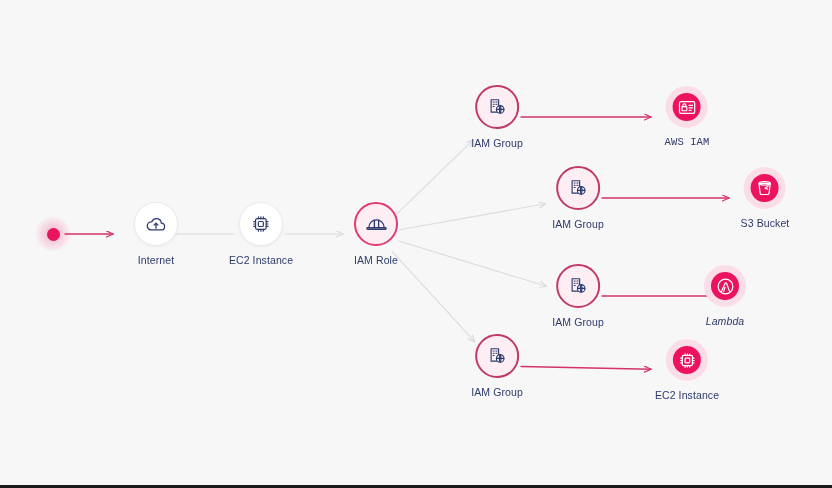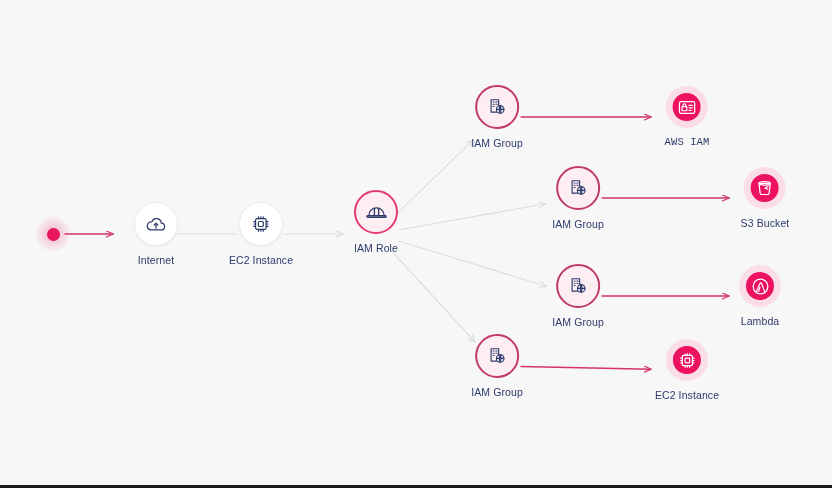--- a/index.html
+++ b/index.html
@@ -72,21 +72,21 @@
             <svg width="22" height="22" viewBox="0 0 24 24" fill="none" stroke="#2e3a6b" stroke-width="1.3" stroke-linecap="round" stroke-linejoin="round">
               <rect x="6.2" y="6.2" width="11.6" height="11.6" rx="1.6"></rect>
               <rect x="9.3" y="9.3" width="5.4" height="5.4" rx="1"></rect>
               <path d="M9.4 6.2V4.2M12 6.2V4.2M14.6 6.2V4.2M9.4 19.8v-2M12 19.8v-2M14.6 19.8v-2"></path>
               <path d="M6.2 9.4H4.2M6.2 12H4.2M6.2 14.6H4.2M19.8 9.4h-2M19.8 12h-2M19.8 14.6h-2"></path>
             </svg>
           </span>
         </div>
         <div class="label">EC2 Instance</div>
       </div>
-      <div class="node" style="left: 376px; top: 222px;">
+      <div class="node" style="left: 376px; top: 234px;">
         <div class="circle v-ring" style="width: 44px; height: 44px;">
           <span style="display: flex; align-items: center; justify-content: center; line-height: 0;">
             <svg width="23" height="23" viewBox="0 0 24 24" fill="none" stroke="#2e3a6b" stroke-width="1.4" stroke-linecap="round" stroke-linejoin="round">
               <path d="M4 15.2a8 8 0 0 1 16 0"></path>
               <path d="M2.9 15.2h18.2a.9.9 0 0 1 0 1.8H2.9a.9.9 0 0 1 0-1.8z"></path>
               <path d="M9.8 7.8v7.4M14.2 7.8v7.4"></path>
             </svg>
           </span>
         </div>
         <div class="label">IAM Role</div>
@@ -165,21 +165,21 @@
           <span style="display: flex; align-items: center; justify-content: center; line-height: 0;">
             <svg width="20" height="20" viewBox="0 0 24 24" fill="none" stroke="#ffffff" stroke-width="1.45" stroke-linecap="round" stroke-linejoin="round">
               <path d="M5.2 6.4h13.6l-1.5 12a1.6 1.6 0 0 1-1.6 1.4H8.3a1.6 1.6 0 0 1-1.6-1.4z"></path>
               <ellipse cx="12" cy="6.4" rx="6.8" ry="2.1"></ellipse>
               <path d="M16.3 9.6l-4 2.6 3.4 1.2"></path>
             </svg>
           </span>
         </div>
         <div class="label">S3 Bucket</div>
       </div>
-      <div class="node" style="left: 760px; top: 296px;">
+      <div class="node" style="left: 725px; top: 296px; font-style: italic;">
         <div class="circle v-solid" style="width: 42px; height: 42px;">
           <span style="display: flex; align-items: center; justify-content: center; line-height: 0;">
             <svg width="21" height="21" viewBox="0 0 24 24" fill="none" stroke="#ffffff" stroke-width="1.4" stroke-linecap="round" stroke-linejoin="round">
               <circle cx="12" cy="12" r="8.4"></circle>
               <path d="M7.4 17.6l4-9.1a1 1 0 0 1 1.9 0l3.3 9.1"></path>
               <path d="M11.4 12.9l-1.5 4.7"></path>
             </svg>
           </span>
         </div>
         <div class="label">Lambda</div>

